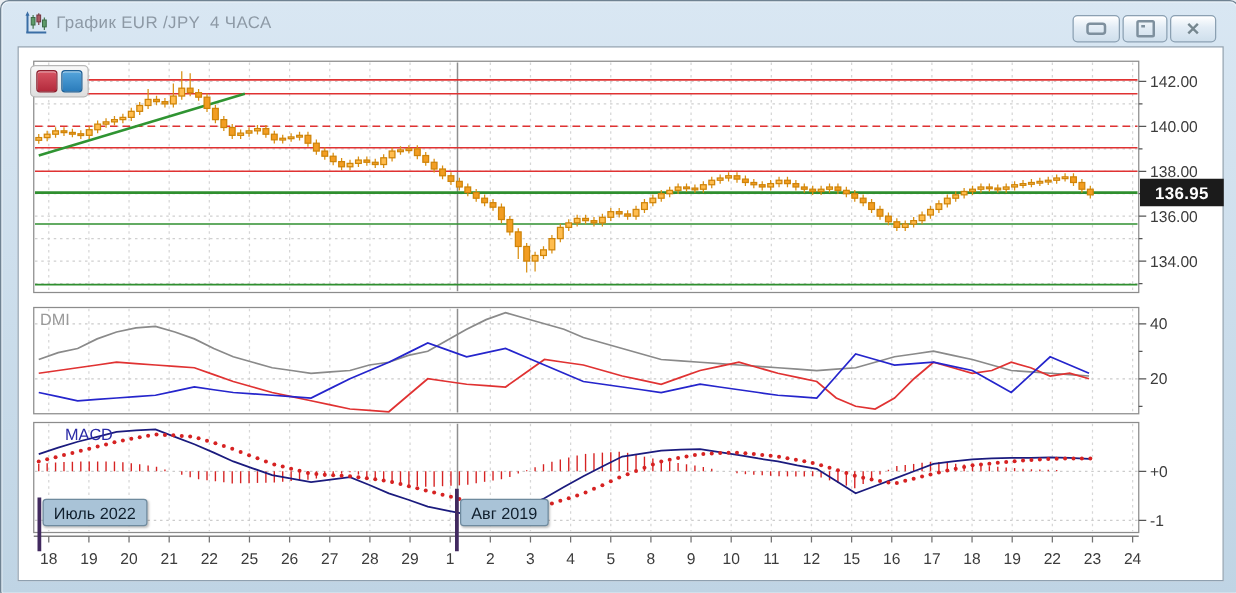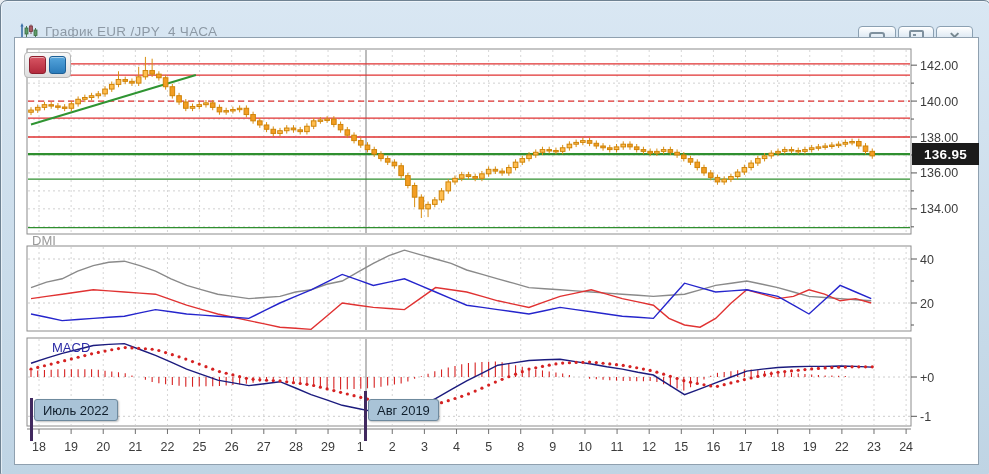--- a/index.html
+++ b/index.html
@@ -1,39 +1,39 @@
 <!DOCTYPE html>
 <html><head>
 <meta charset="utf-8">
 <style>
   html,body{margin:0;padding:0;background:#e9edf1;font-family:"Liberation Sans",sans-serif;}
   .window{position:relative;width:989px;height:474px;background:linear-gradient(#d9e7f3,#bfd4e4);
           border:1px solid #6f8292;border-radius:7px 7px 3px 3px;overflow:hidden;
           box-shadow:inset 0 0 0 1px rgba(255,255,255,.55);}
-  .titlebar{position:absolute;left:0;top:0;right:0;height:35px;margin-top:14px;}
+  .titlebar{position:absolute;left:0;top:0;right:0;height:35px;}
   .title-icon{position:absolute;left:17px;top:7px;width:22px;height:22px;}
   .window-title{position:absolute;left:44px;top:9px;font-size:13.5px;color:#8d99a5;letter-spacing:.3px;white-space:pre;}
   .win-btn{position:absolute;top:11px;height:20px;border:1px solid #8ba0b2;border-radius:4px;
            background:linear-gradient(#ffffff,#e2ecf5 45%,#cfdfec);display:flex;align-items:center;justify-content:center;
            box-shadow:inset 0 1px 0 #fff;cursor:default;}
   .btn-min{left:857px;width:36px;} .btn-max{left:897px;width:34px;} .btn-close{left:935px;width:35px;}
   .glyph-min{width:12px;height:6px;border:2px solid #7e909e;border-radius:3px;}
   .glyph-max{position:relative;width:11px;height:10px;border:2px solid #7e909e;border-radius:2px;}
   .glyph-max:after{content:"";position:absolute;left:2px;top:2px;width:3px;height:2px;background:#7e909e;}
   .glyph-close{font-size:14px;font-weight:700;color:#76музы;color:#76listed;color:#76878f;line-height:1;}
   .content{position:absolute;left:13px;top:36px;width:963px;height:426px;background:#ffffff;border:1px solid #8fa0af;}
   svg.chart{position:absolute;left:0;top:0;}
   svg text{font-family:"Liberation Sans",sans-serif;}
   .mini-toolbar{position:absolute;left:23px;top:51px;width:47px;height:26px;background:linear-gradient(#f8f8f8,#dedede);
                 border:1px solid #b7b7b7;border-radius:4px;display:flex;align-items:center;gap:3px;padding-left:4px;box-sizing:border-box;}
   .sq-btn{width:15px;height:16px;border-radius:3px;box-shadow:inset 0 1px 0 rgba(255,255,255,.5);}
   .sq-red{background:linear-gradient(#d85563,#b32a3c);border:1px solid #8d1f2e;}
   .sq-blue{background:linear-gradient(#55a5dc,#2b7cbb);border:1px solid #1d5f95;}
   .pane-label{position:absolute;font-size:13px;}
-  .dmi-label{left:31px;top:232px;color:#9a9a9a;}
+  .dmi-label{left:31px;top:247px;color:#9a9a9a;}
   .macd-label{left:31px;top:339px;color:#2b2ba6;margin-left:20px;}
   .month-bar{position:absolute;width:3px;background:#41295f;}
   .month-badge{position:absolute;height:20px;background:#a9c3d7;border:1px solid #6e8a9e;border-radius:3px;
                color:#101f2d;font-size:13px;display:flex;align-items:center;padding:0 8px;box-shadow:1px 1px 2px rgba(0,0,0,.25);}
   .price-badge{position:absolute;left:911px;top:142px;width:67px;height:22px;background:#1b1b1b;color:#ffffff;
                font-size:13.5px;font-weight:600;display:flex;align-items:center;justify-content:center;letter-spacing:.3px;}
 </style>
 </head>
 <body>
 

